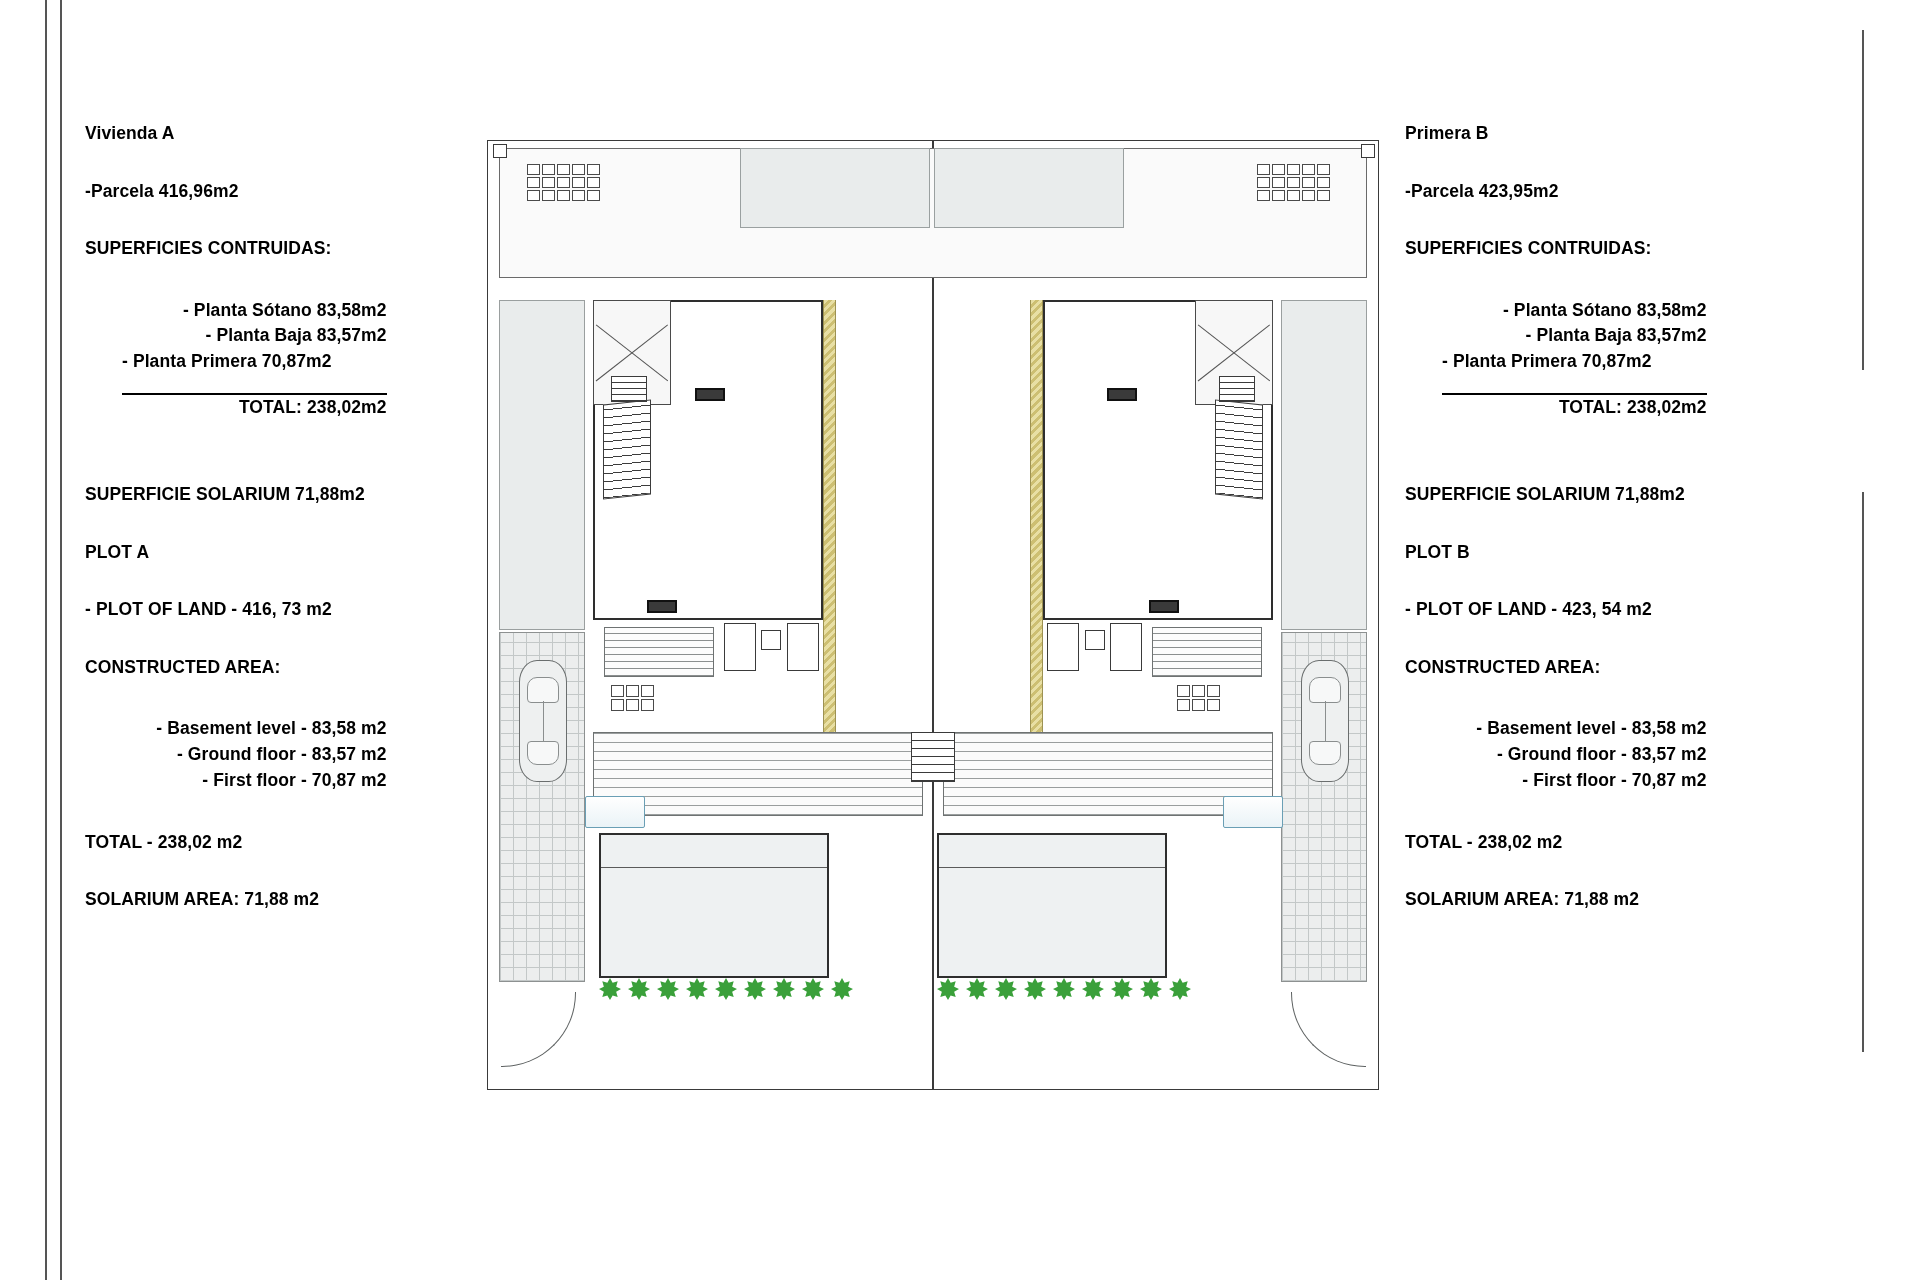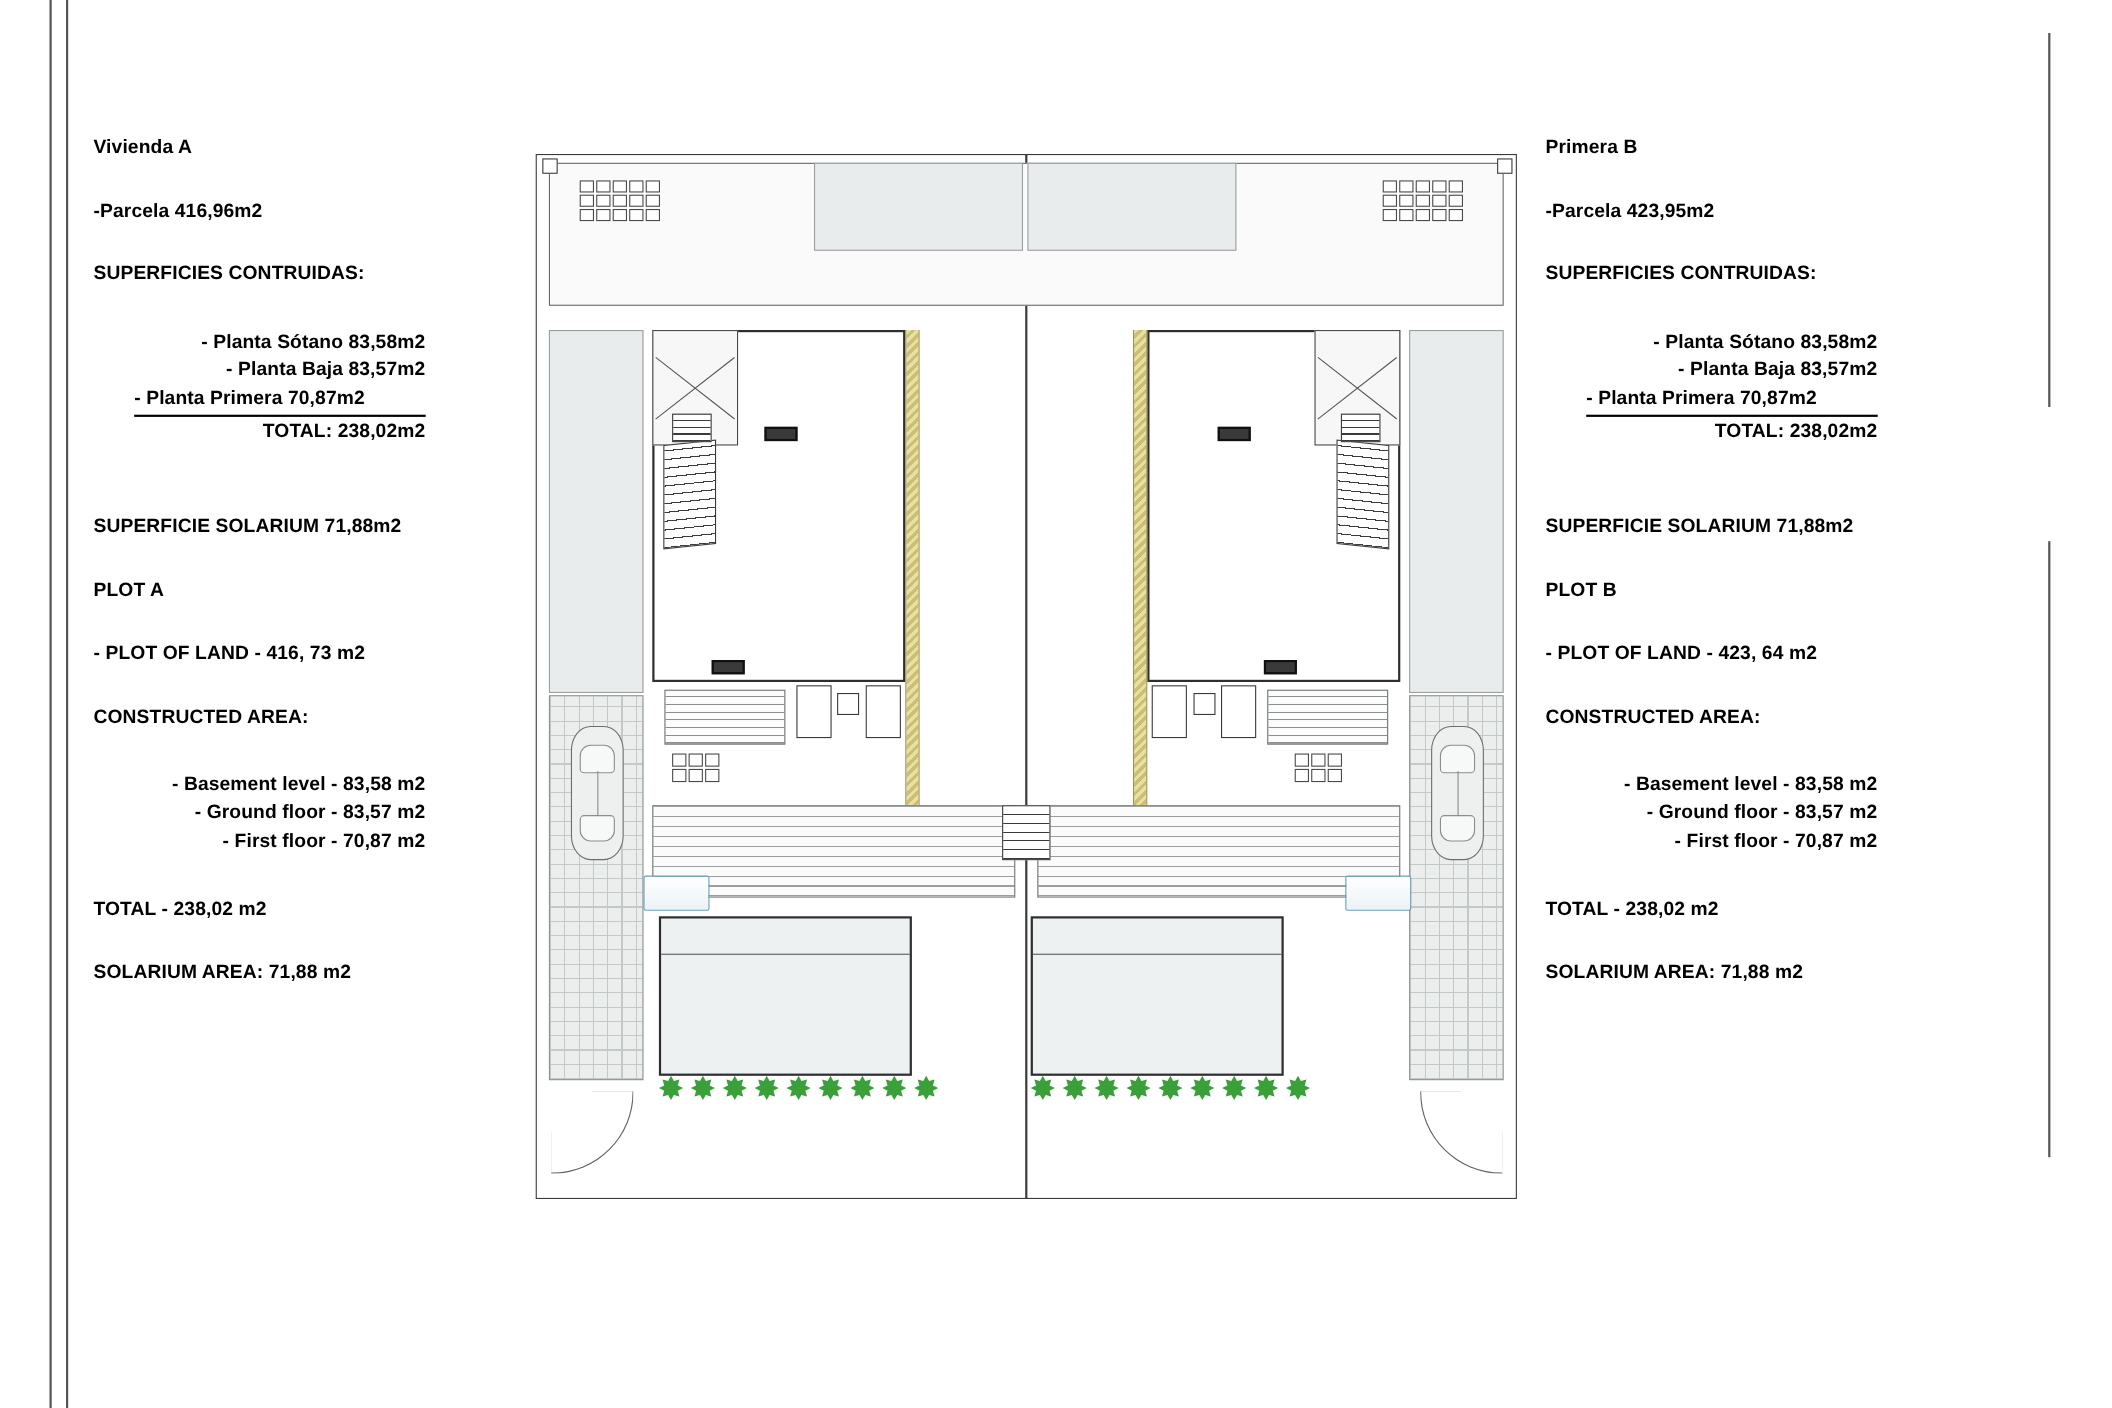--- a/index.html
+++ b/index.html
@@ -39,21 +39,21 @@
   .panel-right { left: 1405px; top: 125px; }
 
   .panel .ln { margin: 0; }
   .gap-lg { height: 40px; }
   .gap-md { height: 26px; }
   .tight { line-height: 1.47; text-align: right; }
 
   .underlined {
     display: inline-block;
     border-bottom: 2px solid #000;
-    padding-bottom: 2px;
+    padding-bottom: 18px;
     padding-right: 55px;
     margin-left: 37px;
   }
 
   
   .plan {
     position: absolute;
     left: 487px;
     top: 140px;
     width: 892px;
@@ -328,21 +328,21 @@
     <div class="ln">- Planta Baja 83,57m2</div>
     <div class="ln"><span class="underlined">- Planta Primera 70,87m2</span></div>
     <div class="ln">TOTAL: 238,02m2</div>
   </div>
   <div class="gap-lg"></div>
   <div class="gap-md"></div>
   <div class="ln">SUPERFICIE SOLARIUM 71,88m2</div>
   <div class="gap-lg"></div>
   <div class="ln">PLOT B</div>
   <div class="gap-lg"></div>
-  <div class="ln">- PLOT OF LAND - 423, 64 m2</div>
+  <div class="ln">- PLOT OF LAND - 423, 54 m2</div>
   <div class="gap-lg"></div>
   <div class="ln">CONSTRUCTED AREA:</div>
   <div class="gap-lg"></div>
   <div class="tight">
     <div class="ln">- Basement level - 83,58 m2</div>
     <div class="ln">- Ground floor - 83,57 m2</div>
     <div class="ln">- First floor - 70,87 m2</div>
   </div>
   <div class="gap-lg"></div>
   <div class="ln"> TOTAL - 238,02 m2</div>

